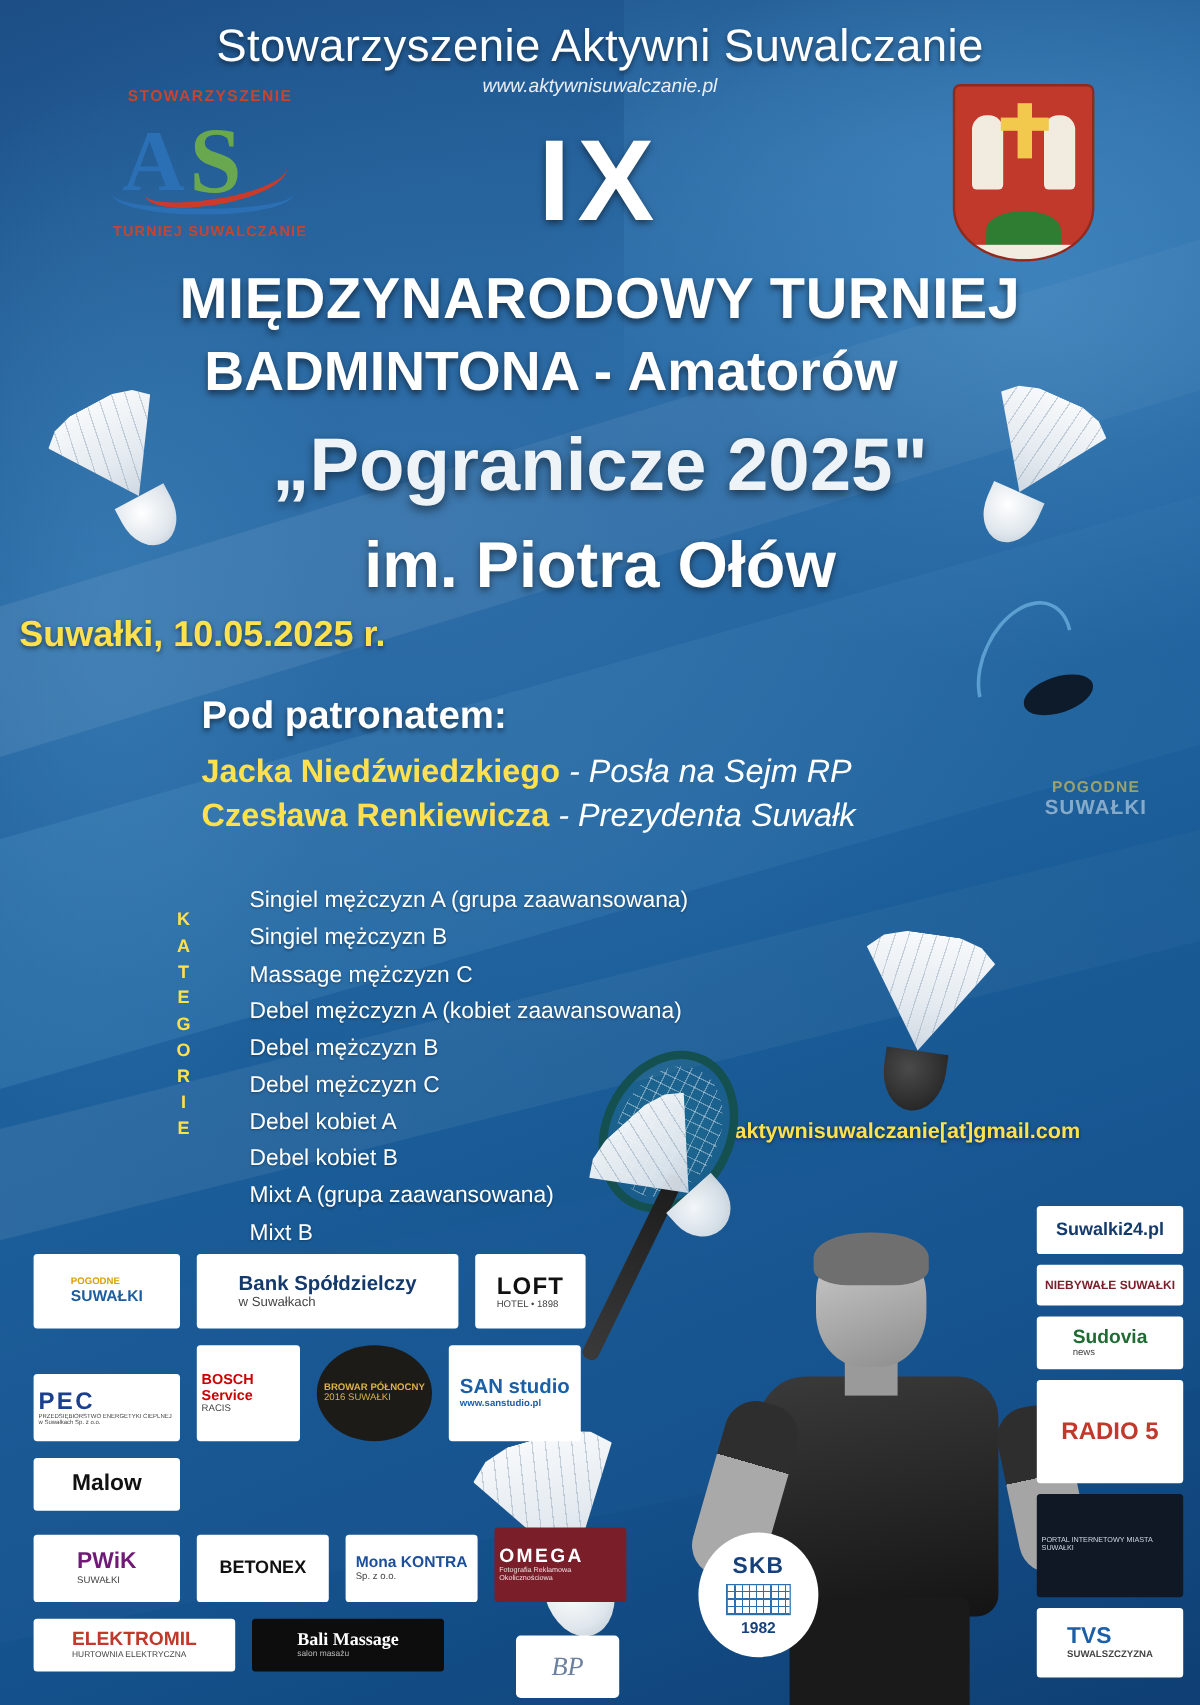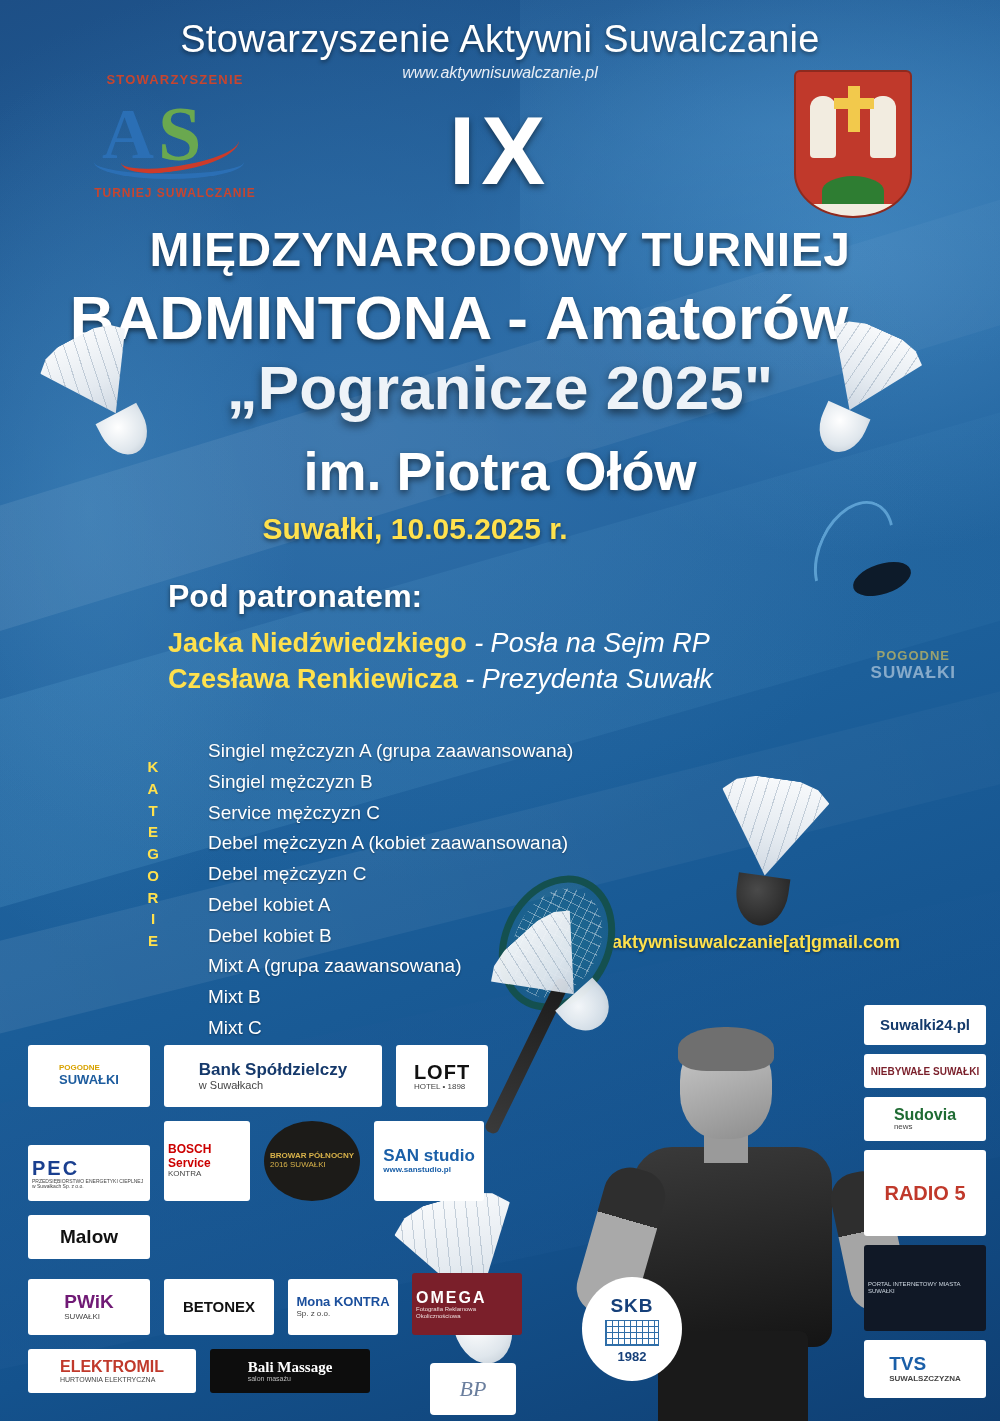--- a/index.html
+++ b/index.html
@@ -61,25 +61,25 @@
   .coat .cross { position:absolute; left:52px; top:14px; width:12px; height:46px; background:#f2c94c; }
   .coat .cross:after { content:""; position:absolute; left:-14px; top:12px; width:40px; height:11px; background:#f2c94c; }
   .coat .hill { position:absolute; bottom:10px; left:50%; transform:translateX(-50%); width:62px; height:30px; background:#2e7d32; border-radius:50% 50% 0 0; }
   .coat .hill2 { position:absolute; bottom:10px; left:26px; width:34px; height:22px; background:#2e7d32; border-radius:50% 50% 0 0; }
   .coat .hill3 { position:absolute; bottom:10px; right:26px; width:34px; height:22px; background:#2e7d32; border-radius:50% 50% 0 0; }
   .coat .base { position:absolute; bottom:0; left:0; width:100%; height:12px; background:#f2ece0; }
 
   
   .roman { position:absolute; top:96px; left:0; width:1000px; text-align:center; font-size:96px; font-weight:700; letter-spacing:6px; text-shadow:0 3px 6px rgba(0,0,0,.5); }
   .t-line1 { position:absolute; top:222px; left:0; width:1000px; text-align:center; font-size:48px; font-weight:700; letter-spacing:.5px; text-shadow:0 3px 5px rgba(0,0,0,.5); }
-  .t-line2 { position:absolute; top:282px; left:0; width:918px; text-align:center; font-size:62px; font-weight:700; text-shadow:0 3px 5px rgba(0,0,0,.5); }
+  .t-line2 { position:absolute; top:282px; left:0; width:918px; text-align:center; font-size:46px; font-weight:700; text-shadow:0 3px 5px rgba(0,0,0,.5); }
   .t-line2 .amat { font-weight:600; }
   .t-line3 { position:absolute; top:352px; left:0; width:1000px; text-align:center; font-size:62px; font-weight:700; color:#eef3f8; text-shadow:0 4px 8px rgba(0,0,0,.55); }
   .t-line4 { position:absolute; top:440px; left:0; width:1000px; text-align:center; font-size:54px; font-weight:700; text-shadow:0 3px 6px rgba(0,0,0,.5); }
-  .t-date { position:absolute; top:512px; left:5px; width:820px; text-align:center; font-size:30px; font-weight:700; color:#ffe14d; text-shadow:0 2px 4px rgba(0,0,0,.5); }
+  .t-date { position:absolute; top:512px; left:16px; width:820px; font-size:30px; font-weight:700; color:#ffe14d; text-shadow:0 2px 4px rgba(0,0,0,.5); }
 
   
   .patron { position:absolute; top:578px; left:168px; width:700px; }
   .patron .head { font-size:32px; font-weight:700; margin-bottom:10px; text-shadow:0 2px 4px rgba(0,0,0,.5); }
   .patron .row { font-size:27px; line-height:1.35; }
   .patron .name { color:#ffe14d; font-weight:700; }
   .patron .role { font-style:italic; color:#ffffff; }
 
   
   .kat-label {
@@ -247,22 +247,23 @@
     <div>E</div>
     <div>G</div>
     <div>O</div>
     <div>R</div>
     <div>I</div>
     <div>E</div>
   </div>
   <ul class="kat-list">
     <li>Singiel mężczyzn A (grupa zaawansowana)</li>
     <li>Singiel mężczyzn B</li>
-    <li>Service mężczyzn C</li>
+    <li>Massage mężczyzn C</li>
     <li>Debel mężczyzn A (kobiet zaawansowana)</li>
+    <li>Debel mężczyzn B</li>
     <li>Debel mężczyzn C</li>
     <li>Debel kobiet A</li>
     <li>Debel kobiet B</li>
     <li>Mixt A (grupa zaawansowana)</li>
     <li>Mixt B</li>
     <li>Mixt C</li>
   </ul>
 
   <div class="email">aktywnisuwalczanie[at]gmail.com</div>
 
@@ -322,21 +323,21 @@
     <div class="srow">
       <div class="logo" style="width:122px;height:56px">
         <div>
           <div class="l-main" style="color:#1a3f8f;font-size:20px;letter-spacing:2px">PEC</div>
           <div class="l-sub" style="font-size:5px">PRZEDSIĘBIORSTWO ENERGETYKI CIEPLNEJ w Suwałkach Sp. z o.o.</div>
         </div>
       </div>
       <div class="logo" style="width:86px;height:80px">
         <div>
           <div class="l-main" style="color:#cc0000;font-size:12px">BOSCH Service</div>
-          <div class="l-sub">KONTRA</div>
+          <div class="l-sub">RACIS</div>
         </div>
       </div>
       <div class="logo" style="width:96px;height:80px;background:#1c1b18;border-radius:50%">
         <div>
           <div class="l-main" style="color:#d8b24a;font-size:8px">BROWAR PÓŁNOCNY</div>
           <div class="l-sub" style="color:#d8b24a">2016 SUWAŁKI</div>
         </div>
       </div>
       <div class="logo" style="width:110px;height:80px">
         <div>

